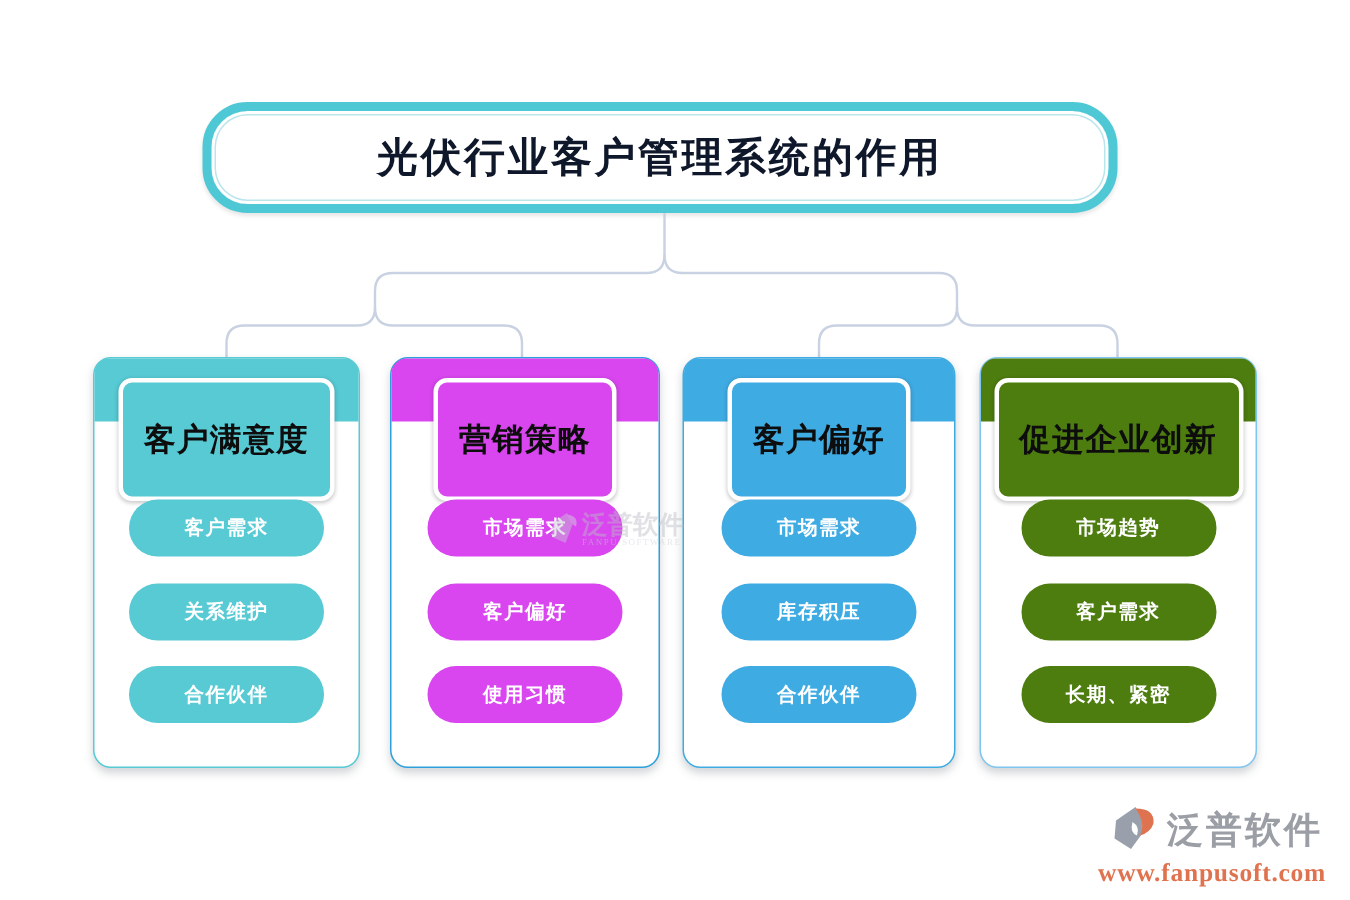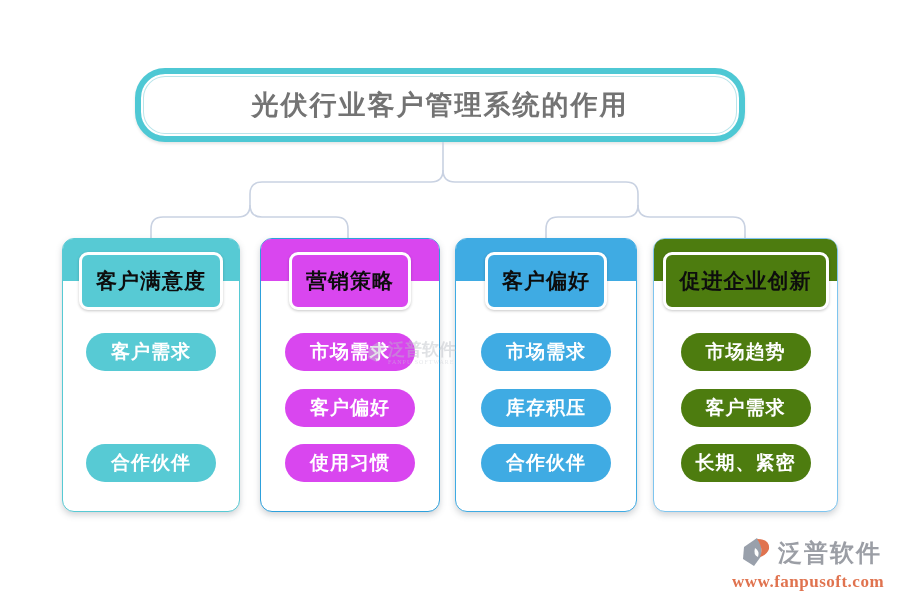--- a/index.html
+++ b/index.html
@@ -8,40 +8,40 @@
     font-family:"Liberation Serif","DejaVu Serif",serif;
   }
   
   .title-box{
     position:absolute;left:135px;top:68px;width:598px;height:62px;
     border:6px solid #4ec8d4;border-radius:30px;background:#ffffff;
     box-shadow:inset 0 0 0 2px #ffffff, inset 0 0 0 3px rgba(130,208,219,.55), 0 2px 3px rgba(0,0,0,.10);
     display:flex;align-items:center;justify-content:center;
   }
   .title-box span{
-    color:#737373;font-size:27px;font-weight:bold;letter-spacing:2px;white-space:nowrap;
+    color:#0f172a;font-size:27px;font-weight:bold;letter-spacing:2px;white-space:nowrap;
   }
   
   #connectors{position:absolute;left:0;top:0;pointer-events:none;}
   
   .column{
     position:absolute;top:238px;height:274px;background:#ffffff;border-radius:12px;
     box-shadow:0 3px 6px rgba(90,100,110,.28);box-sizing:border-box;
   }
   .band{position:absolute;left:0;top:0;right:0;height:42px;border-radius:10px 10px 0 0;}
   .label-box{
     position:absolute;top:13px;left:50%;transform:translateX(-50%);
     border:3px solid #ffffff;border-radius:9px;height:44px;line-height:44px;
-    padding:4px 14px;white-space:nowrap;text-align:center;
+    padding:16px 14px;white-space:nowrap;text-align:center;
     color:#0d0d0d;font-size:21px;font-weight:bold;letter-spacing:1px;
     box-shadow:0 1px 3px rgba(0,0,0,.22);
   }
   .pill{
     position:absolute;left:50%;transform:translateX(-50%);width:130px;height:38px;
-    border-radius:19px;color:#ffffff;font-size:19px;font-weight:bold;letter-spacing:1px;
+    border-radius:19px;color:#ffffff;font-size:13px;font-weight:bold;letter-spacing:1px;
     text-align:center;line-height:38px;white-space:nowrap;
   }
   .pill.p0{top:94px;} .pill.p1{top:150px;} .pill.p2{top:205px;}
   
   .col-0{left:62px;width:178px;border:1.5px solid #57cad4;}
   .col-0 .band,.col-0 .label-box,.col-0 .pill{background:#57cad4;}
   .col-1{left:260px;width:180px;border:1.5px solid #2da0dc;}
   .col-1 .band,.col-1 .label-box,.col-1 .pill{background:#d946ef;}
   .col-2{left:455px;width:182px;border:1.5px solid #3fabe3;}
   .col-2 .band,.col-2 .label-box,.col-2 .pill{background:#3fabe3;}
@@ -77,20 +77,21 @@
       <path d="M638,205 Q638,217 650,217 L733,217 Q745,217 745,229 L745,238"></path>
     </g>
   </svg>
 
   <div class="column col-0">
     <div class="band"></div>
     <div class="label-box">
       <span>客户满意度</span>
     </div>
     <div class="pill p0">客户需求</div>
+    <div class="pill p1">关系维护</div>
     <div class="pill p2">合作伙伴</div>
   </div>
 
   <div class="column col-1">
     <div class="band"></div>
     <div class="label-box">
       <span>营销策略</span>
     </div>
     <div class="pill p0">市场需求</div>
     <div class="pill p1">客户偏好</div>

